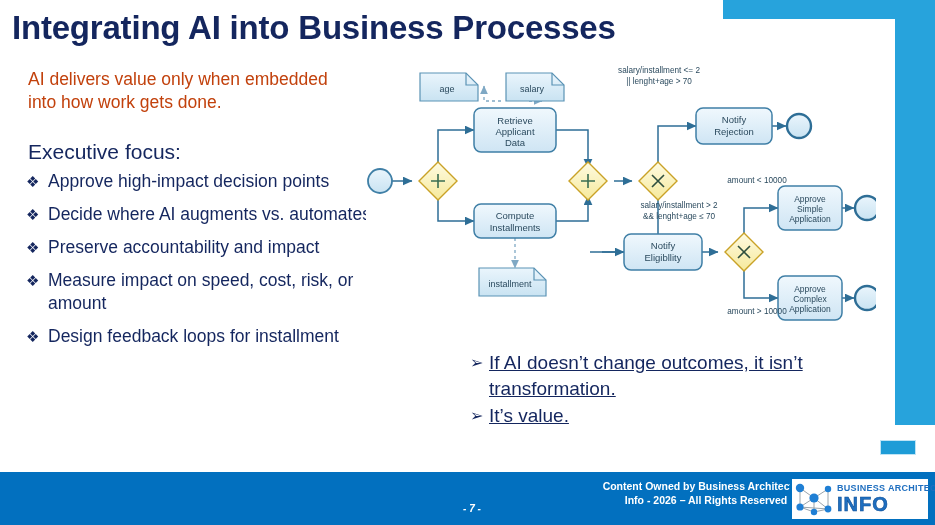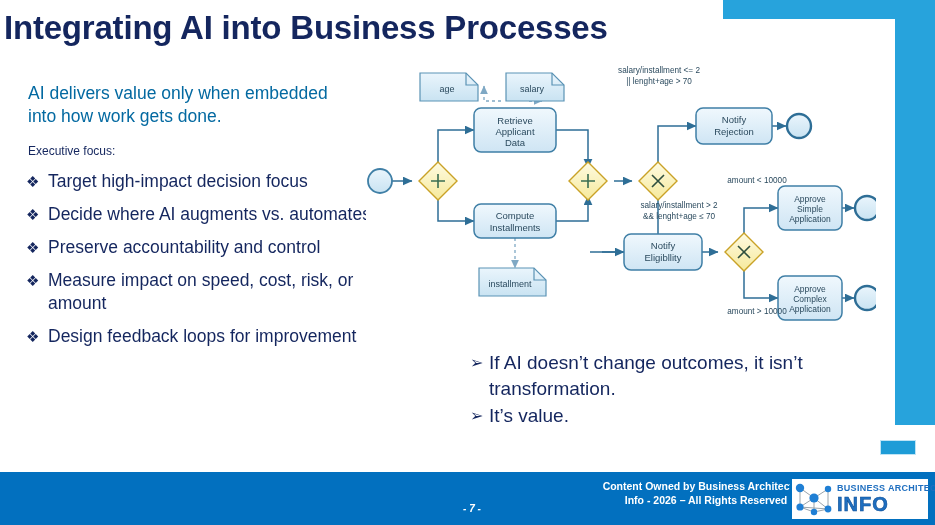--- a/index.html
+++ b/index.html
@@ -28,33 +28,33 @@
     position:absolute;left:880px;top:440px;width:34px;height:13px;
     background:#1E9CD7;border:1.5px solid #BFE4F5;
   }
   .footer-band{
     position:absolute;left:0px;top:472px;width:935px;height:53px;
     background:#0270BF;
   }
 
   
   .title{
-    position:absolute;left:4px;top:6px;width:690px;
+    position:absolute;left:12px;top:6px;width:690px;
     font-size:33px;font-weight:bold;color:#14265E;
     letter-spacing:-0.2px;line-height:44px;white-space:nowrap;
   }
 
   
   .lead{
     position:absolute;left:28px;top:68px;width:330px;
-    font-size:17.5px;color:#0369a1;line-height:23px;margin-top:14px;
+    font-size:17.5px;color:#c2410c;line-height:23px;
   }
   .exec-label{
     position:absolute;left:28px;top:140px;width:330px;
-    font-size:12px;color:#14265E;line-height:23px;
+    font-size:21px;color:#14265E;line-height:23px;
   }
   .bullets{
     position:absolute;left:26px;top:170px;width:345px;
     list-style:none;margin:0;padding:0;
   }
   .bullets li{
     display:flex;align-items:flex-start;
     margin:0 0 10px 0;
     font-size:17.5px;color:#14265E;line-height:23px;
   }
@@ -66,21 +66,21 @@
   
   .callout{
     position:absolute;left:470px;top:350px;width:380px;
     list-style:none;margin:0;padding:0;
   }
   .callout li{
     display:flex;align-items:flex-start;
     font-size:19px;color:#14265E;line-height:26px;margin-bottom:1px;
   }
   .callout li .cglyph{flex:0 0 auto;width:19px;font-size:16px;line-height:26px;}
-  .callout li .ctext{flex:1 1 auto;}
+  .callout li .ctext{flex:1 1 auto;text-decoration:underline;}
 
   
   .diagram-wrap{
     position:absolute;left:366px;top:56px;width:510px;height:268px;
     background:#ffffff;
   }
   .diagram-wrap svg{display:block;}
 
   
   .footer-credit{
@@ -120,37 +120,37 @@
   <div class="deco-small-bar"></div>
 
   <div class="title">Integrating AI into Business Processes</div>
 
   <div class="lead">AI delivers value only when embedded into how work gets done.</div>
   <div class="exec-label">Executive focus:</div>
 
   <ul class="bullets">
     <li>
       <span class="bglyph">❖</span>
-      <span class="btext">Target high-impact decision focus</span>
+      <span class="btext">Approve high-impact decision points</span>
     </li>
     <li>
       <span class="bglyph">❖</span>
       <span class="btext">Decide where AI augments vs. automates</span>
     </li>
     <li>
       <span class="bglyph">❖</span>
-      <span class="btext">Preserve accountability and control</span>
+      <span class="btext">Preserve accountability and impact</span>
     </li>
     <li>
       <span class="bglyph">❖</span>
       <span class="btext">Measure impact on speed, cost, risk, or amount</span>
     </li>
     <li>
       <span class="bglyph">❖</span>
-      <span class="btext">Design feedback loops for improvement</span>
+      <span class="btext">Design feedback loops for installment</span>
     </li>
   </ul>
 
   <ul class="callout">
     <li>
       <span class="cglyph">➢</span>
       <span class="ctext">If AI doesn’t change outcomes, it isn’t transformation.</span>
     </li>
     <li>
       <span class="cglyph">➢</span>

